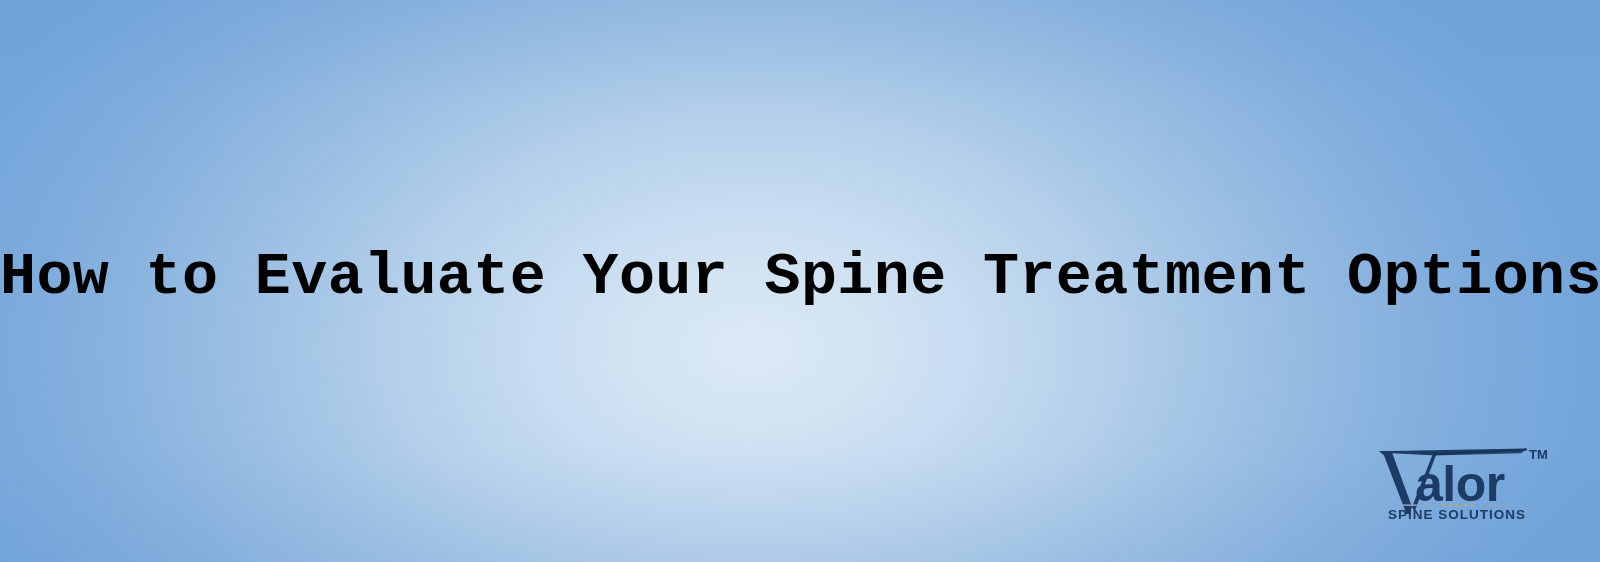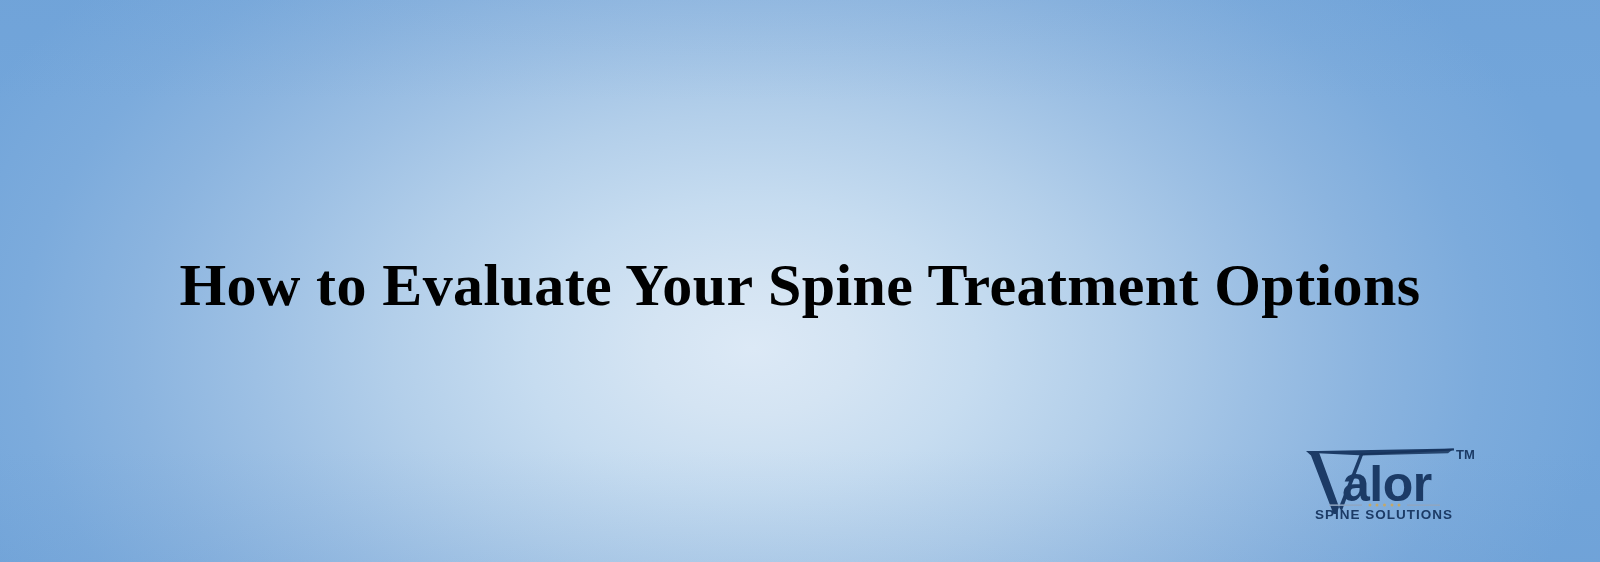--- a/index.html
+++ b/index.html
@@ -50,35 +50,34 @@
         rgba(100,150,205,0.00) 80%,
         rgba(96,146,202,0.12) 100%);
     pointer-events: none;
   }
 
   
   #title {
     position: absolute;
     left: 0;
     right: 0;
-    top: 212px;
-    text-align: center;
-    font-family: Liberation Serif, serif;
+    top: 204px;
+    font-family: Liberation Mono, monospace;
     font-weight: bold;
     font-size: 60px;
     line-height: 1.12;
     color: #000000;
     letter-spacing: 0.4px;
     white-space: nowrap;
   }
 
   
   #logo {
     position: absolute;
-    left: 1298px;
+    left: 1371px;
     top: 437px;
     width: 182px;
     height: 86px;
   }
   #logo svg {
     display: block;
     width: 182px;
     height: 86px;
   }
 </style>

